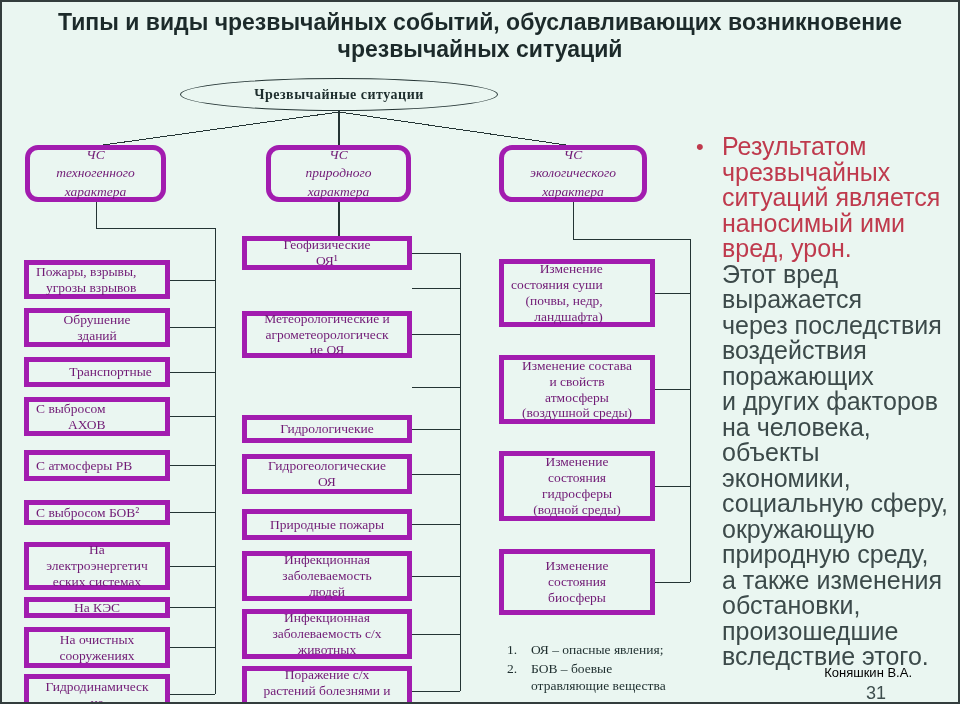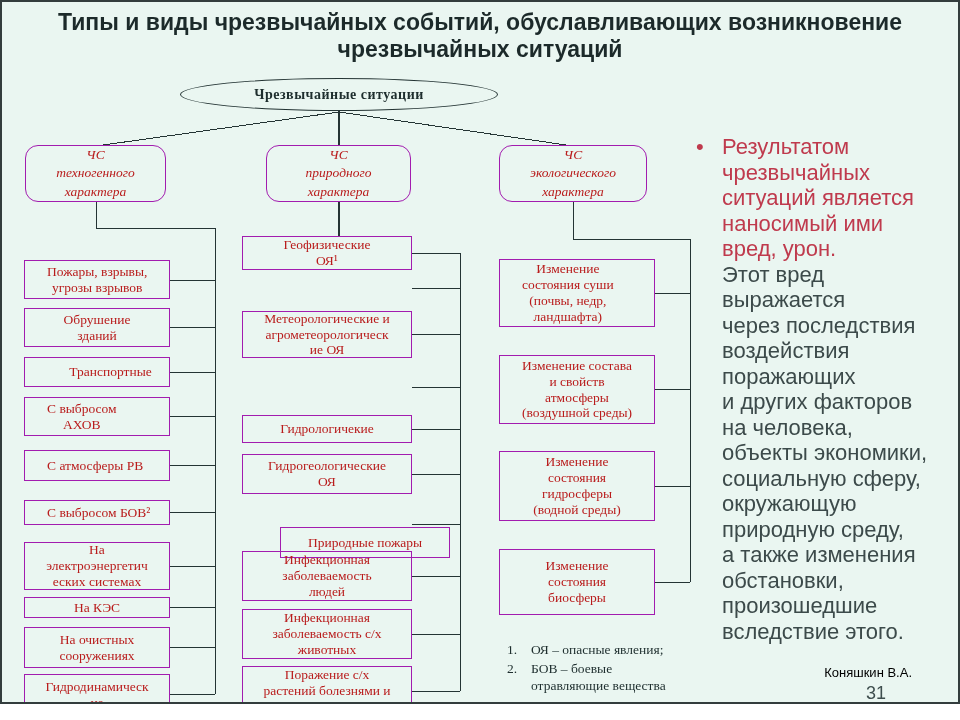--- a/index.html
+++ b/index.html
@@ -18,31 +18,31 @@
   .title{
     position:absolute;left:0;top:7px;width:100%;
     text-align:center;
     font-size:23px;line-height:27px;font-weight:bold;
     color:#1c2a2a;
     white-space:pre-line;
   }
   svg.connectors{position:absolute;left:0;top:0;}
   .node{
     position:absolute;
-    border:1px solid #a21caf;
+    border:5px solid #a21caf;
     display:flex;align-items:center;justify-content:center;
     text-align:center;
     font-family:"Liberation Serif",serif;
     font-size:13.5px;line-height:1.18;
-    color:#b91c1c;
+    color:#701a75;
     white-space:pre-line;
     box-sizing:border-box;
     background:transparent;
   }
-  .node.align-left{justify-content:flex-start;text-align:center;padding-left:22px;}
+  .node.align-left{justify-content:flex-start;text-align:right;padding-left:7px;}
   .branch{
     border-radius:13px;
     font-style:italic;
     line-height:1.35;
   }
   .ellipse{
     position:absolute;
     border:1px solid #243434;
     border-radius:50%;
     display:flex;align-items:center;justify-content:center;
@@ -64,21 +64,21 @@
     position:absolute;left:694px;top:132px;width:256px;
     display:flex;
   }
   .note-bullet{
     flex:none;width:26px;
     color:#bf3a4d;
     font-size:22px;line-height:25.5px;
   }
   .note-text{
     flex:1;
-    font-size:22px;line-height:25.5px;
+    font-size:25px;line-height:25.5px;
     white-space:pre-line;
   }
   .note-red{color:#bf3a4d;}
   .note-dark{color:#3c4a4a;}
   .author{
     position:absolute;right:46px;top:663px;
     font-size:13px;color:#000000;
   }
   .page-num{
     position:absolute;right:72px;top:681px;
@@ -162,21 +162,21 @@
 ие</div>
 
   <div class="node" style="left:240px;top:234px;width:170px;height:34px;">Геофизические
 ОЯ¹</div>
   <div class="node" style="left:240px;top:309px;width:170px;height:47px;">Метеорологические и
 агрометеорологическ
 ие ОЯ</div>
   <div class="node" style="left:240px;top:413px;width:170px;height:28px;">Гидрологичекие</div>
   <div class="node" style="left:240px;top:452px;width:170px;height:40px;text-align:center;">Гидрогеологические
 ОЯ</div>
-  <div class="node" style="left:240px;top:525px;width:170px;height:31px;margin-left:38px;">Природные пожары</div>
+  <div class="node" style="left:240px;top:507px;width:170px;height:31px;">Природные пожары</div>
   <div class="node" style="left:240px;top:549px;width:170px;height:50px;">Инфекционная
 заболеваемость
 людей</div>
   <div class="node" style="left:240px;top:607px;width:170px;height:50px;">Инфекционная
 заболеваемость с/х
 животных</div>
   <div class="node" style="left:240px;top:664px;width:170px;height:50px;">Поражение с/х
 растений болезнями и
 вредителями</div>
 

